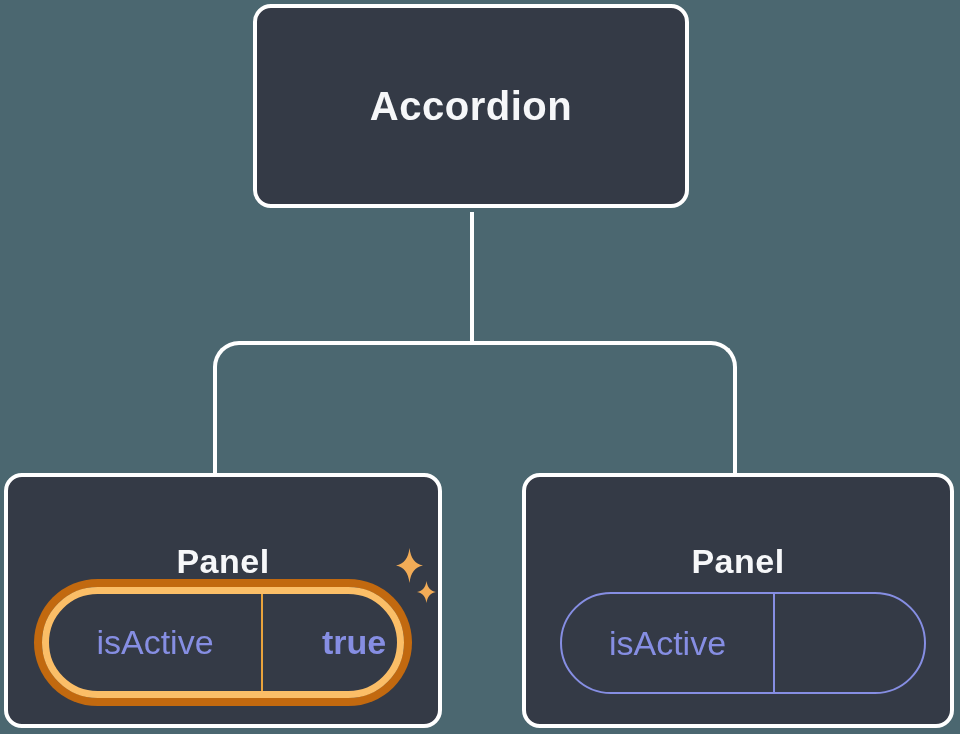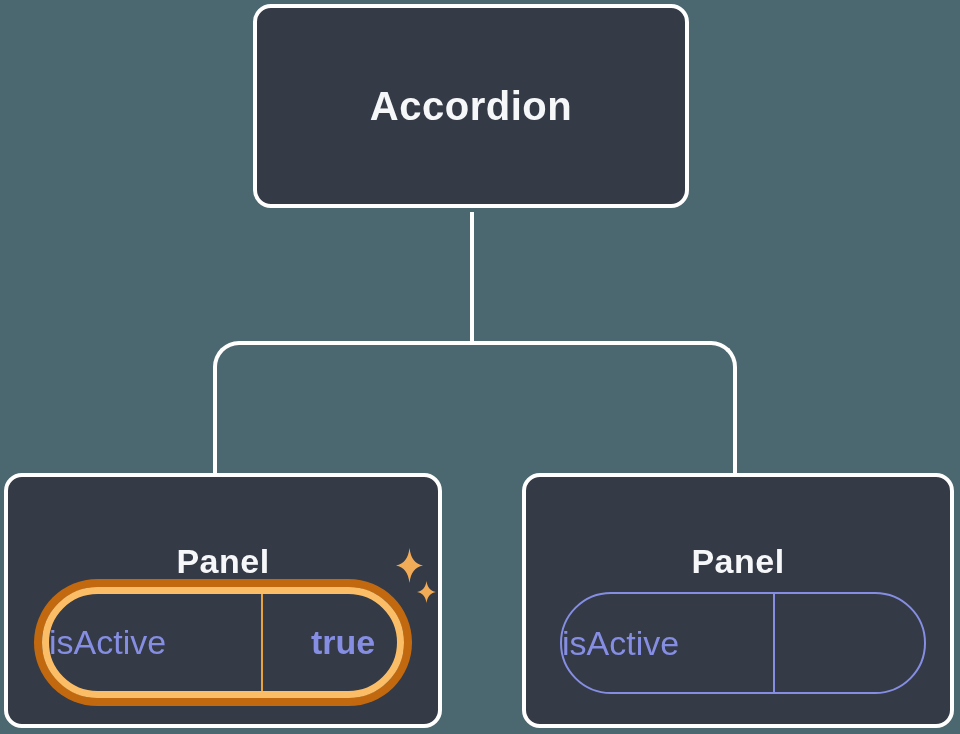--- a/index.html
+++ b/index.html
@@ -63,21 +63,21 @@
   .pill-active{
     left:34px;top:110px;width:362px;height:111px;
     border:7px solid var(--orange-light);
     box-shadow:0 0 0 8px var(--orange-dark);
   }
   .pill-inactive{
     left:34px;top:115px;width:366px;height:102px;
     border:2.5px solid var(--purple);
   }
   .pill-seg{
-    display:flex;align-items:center;justify-content:flex-start;
+    display:flex;align-items:center;justify-content:center;
   }
   .pill-active .seg-name{width:212px;}
   .pill-inactive .seg-name{width:211px;}
   .seg-value{flex:1;margin-left:48px;}
   .pill-active .seg-value{font-weight:700;}
   .pill-divider{width:2px;}
   .pill-active .pill-divider{background:var(--orange-divider);}
   .pill-inactive .pill-divider{background:var(--purple);}
   
   .sparkle{position:absolute;}

